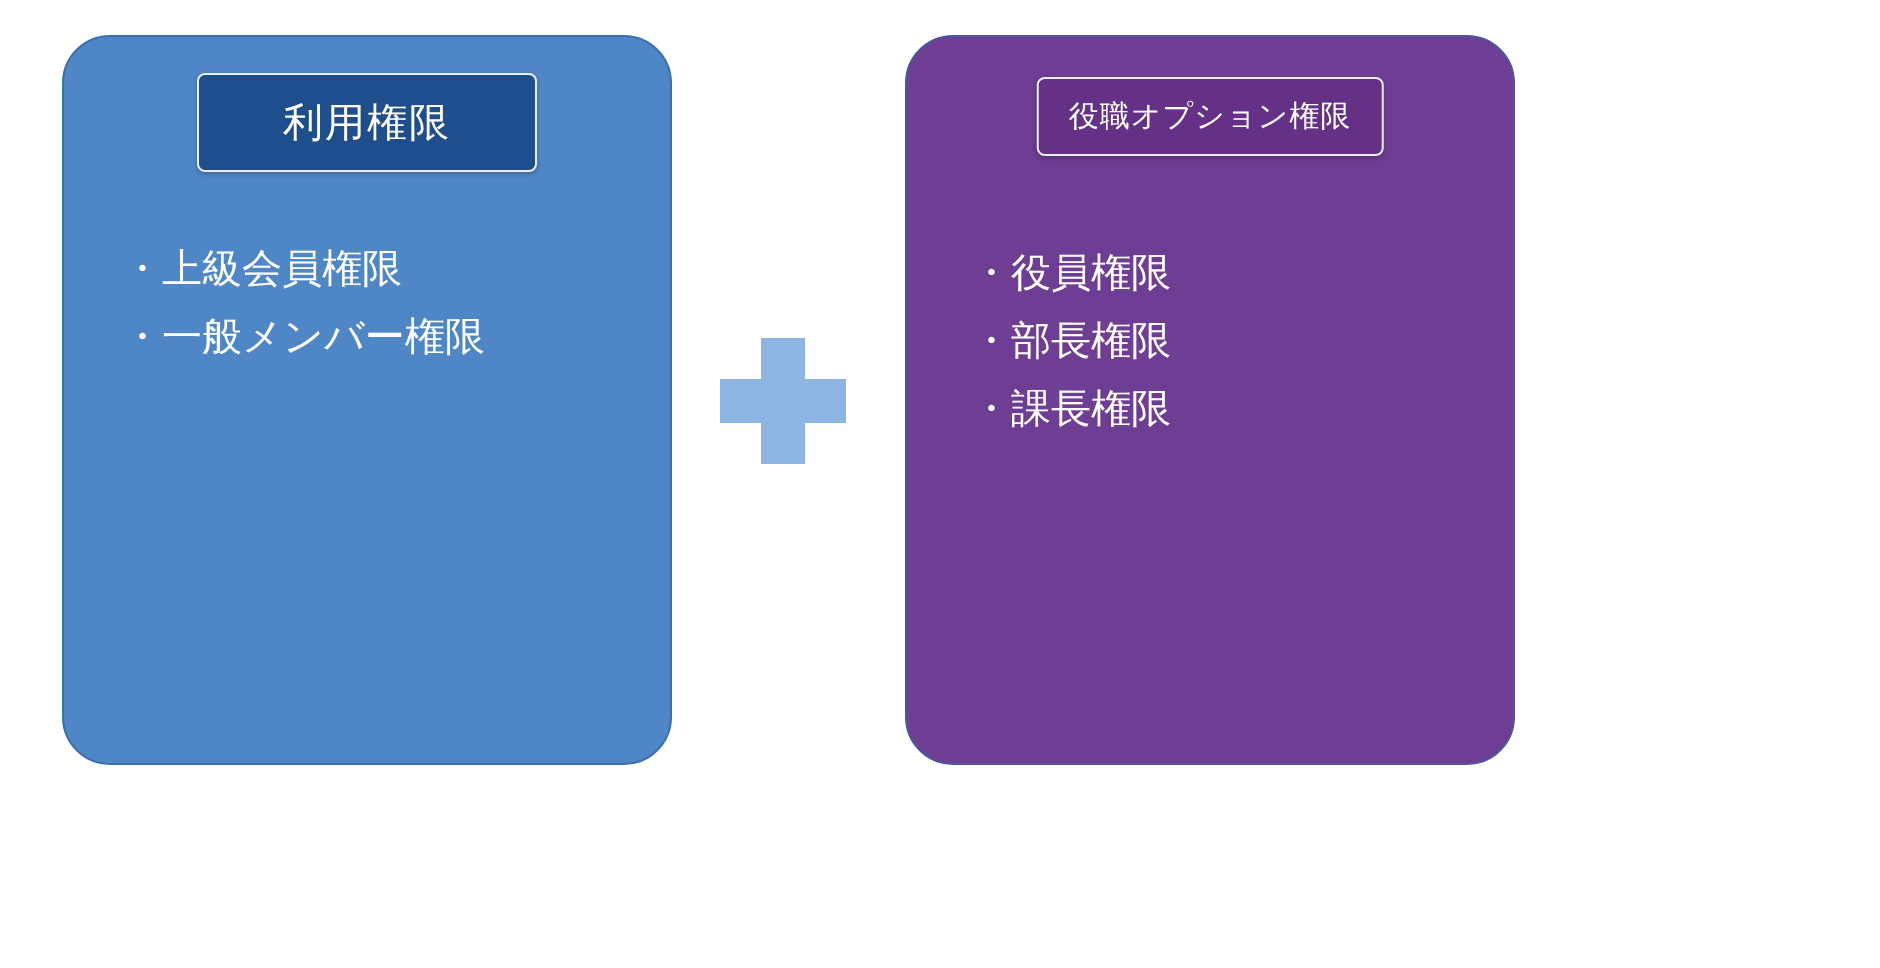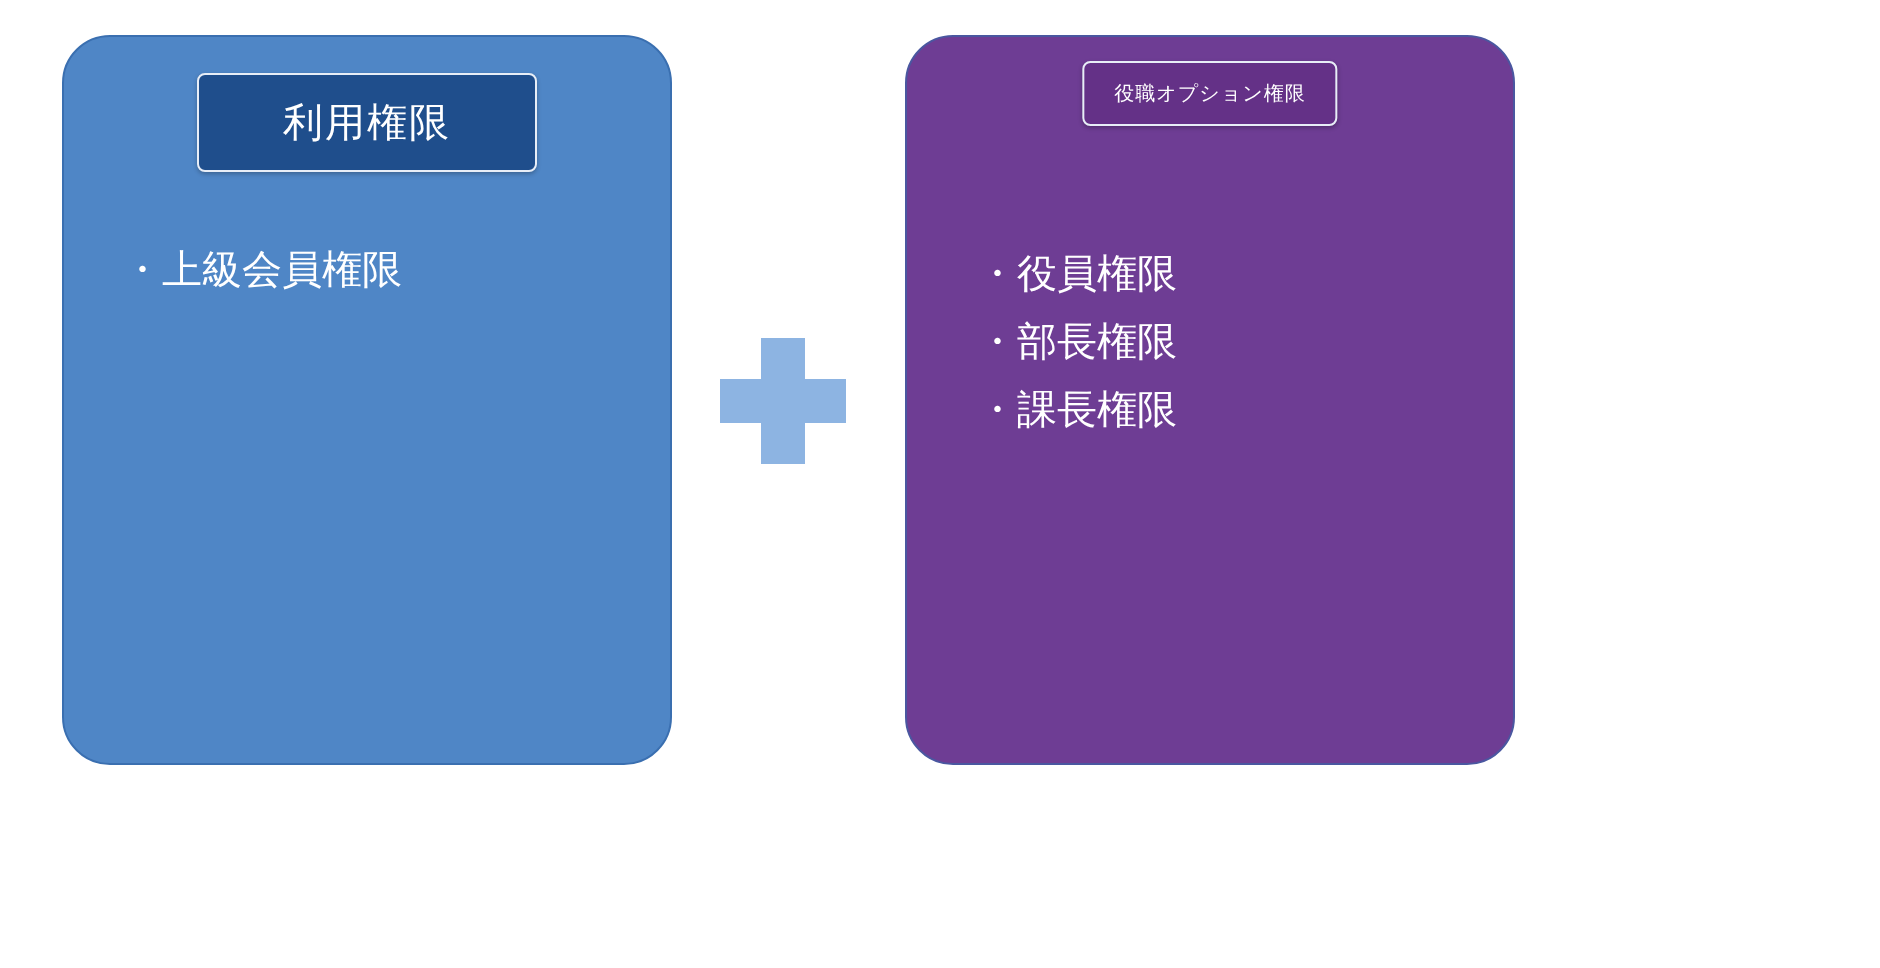--- a/index.html
+++ b/index.html
@@ -52,49 +52,50 @@
 
   .badge-left {
     top: 36px;
     background: var(--left-badge-bg, #1f4e8c);
     font-size: 40px;
     padding: 20px 84px;
     letter-spacing: 2px;
   }
 
   .badge-right {
-    top: 24px;
+    top: 40px;
     background: var(--right-badge-bg, #643187);
-    font-size: 20px;
+    font-size: 30px;
     padding: 17px 30px;
     letter-spacing: 1px;
   }
 
   .items {
     position: absolute;
     margin: 0;
     padding: 0;
     list-style: none;
     color: var(--text, #ffffff);
     font-size: 40px;
   }
 
   .box-left .items {
     top: 198px;
     left: 58px;
   }
 
   .box-right .items {
     top: 202px;
-    left: 70px;
+    left: 64px;
   }
 
   .items li {
     line-height: 68px;
     white-space: nowrap;
+    font-family: Liberation Serif, serif;
   }
 
   .plus {
     position: absolute;
     left: 720px;
     top: 338px;
     width: 126px;
     height: 126px;
   }
 
@@ -123,20 +124,21 @@
 <body>
 
 <div class="canvas">
 
   <div class="box box-left">
     <div class="badge badge-left">
       <span>利用権限</span>
     </div>
     <ul class="items">
       <li>・上級会員権限</li>
+      <li>・一般メンバー権限</li>
     </ul>
   </div>
 
   <div class="plus"></div>
 
   <div class="box box-right">
     <div class="badge badge-right">
       <span>役職オプション権限</span>
     </div>
     <ul class="items">

